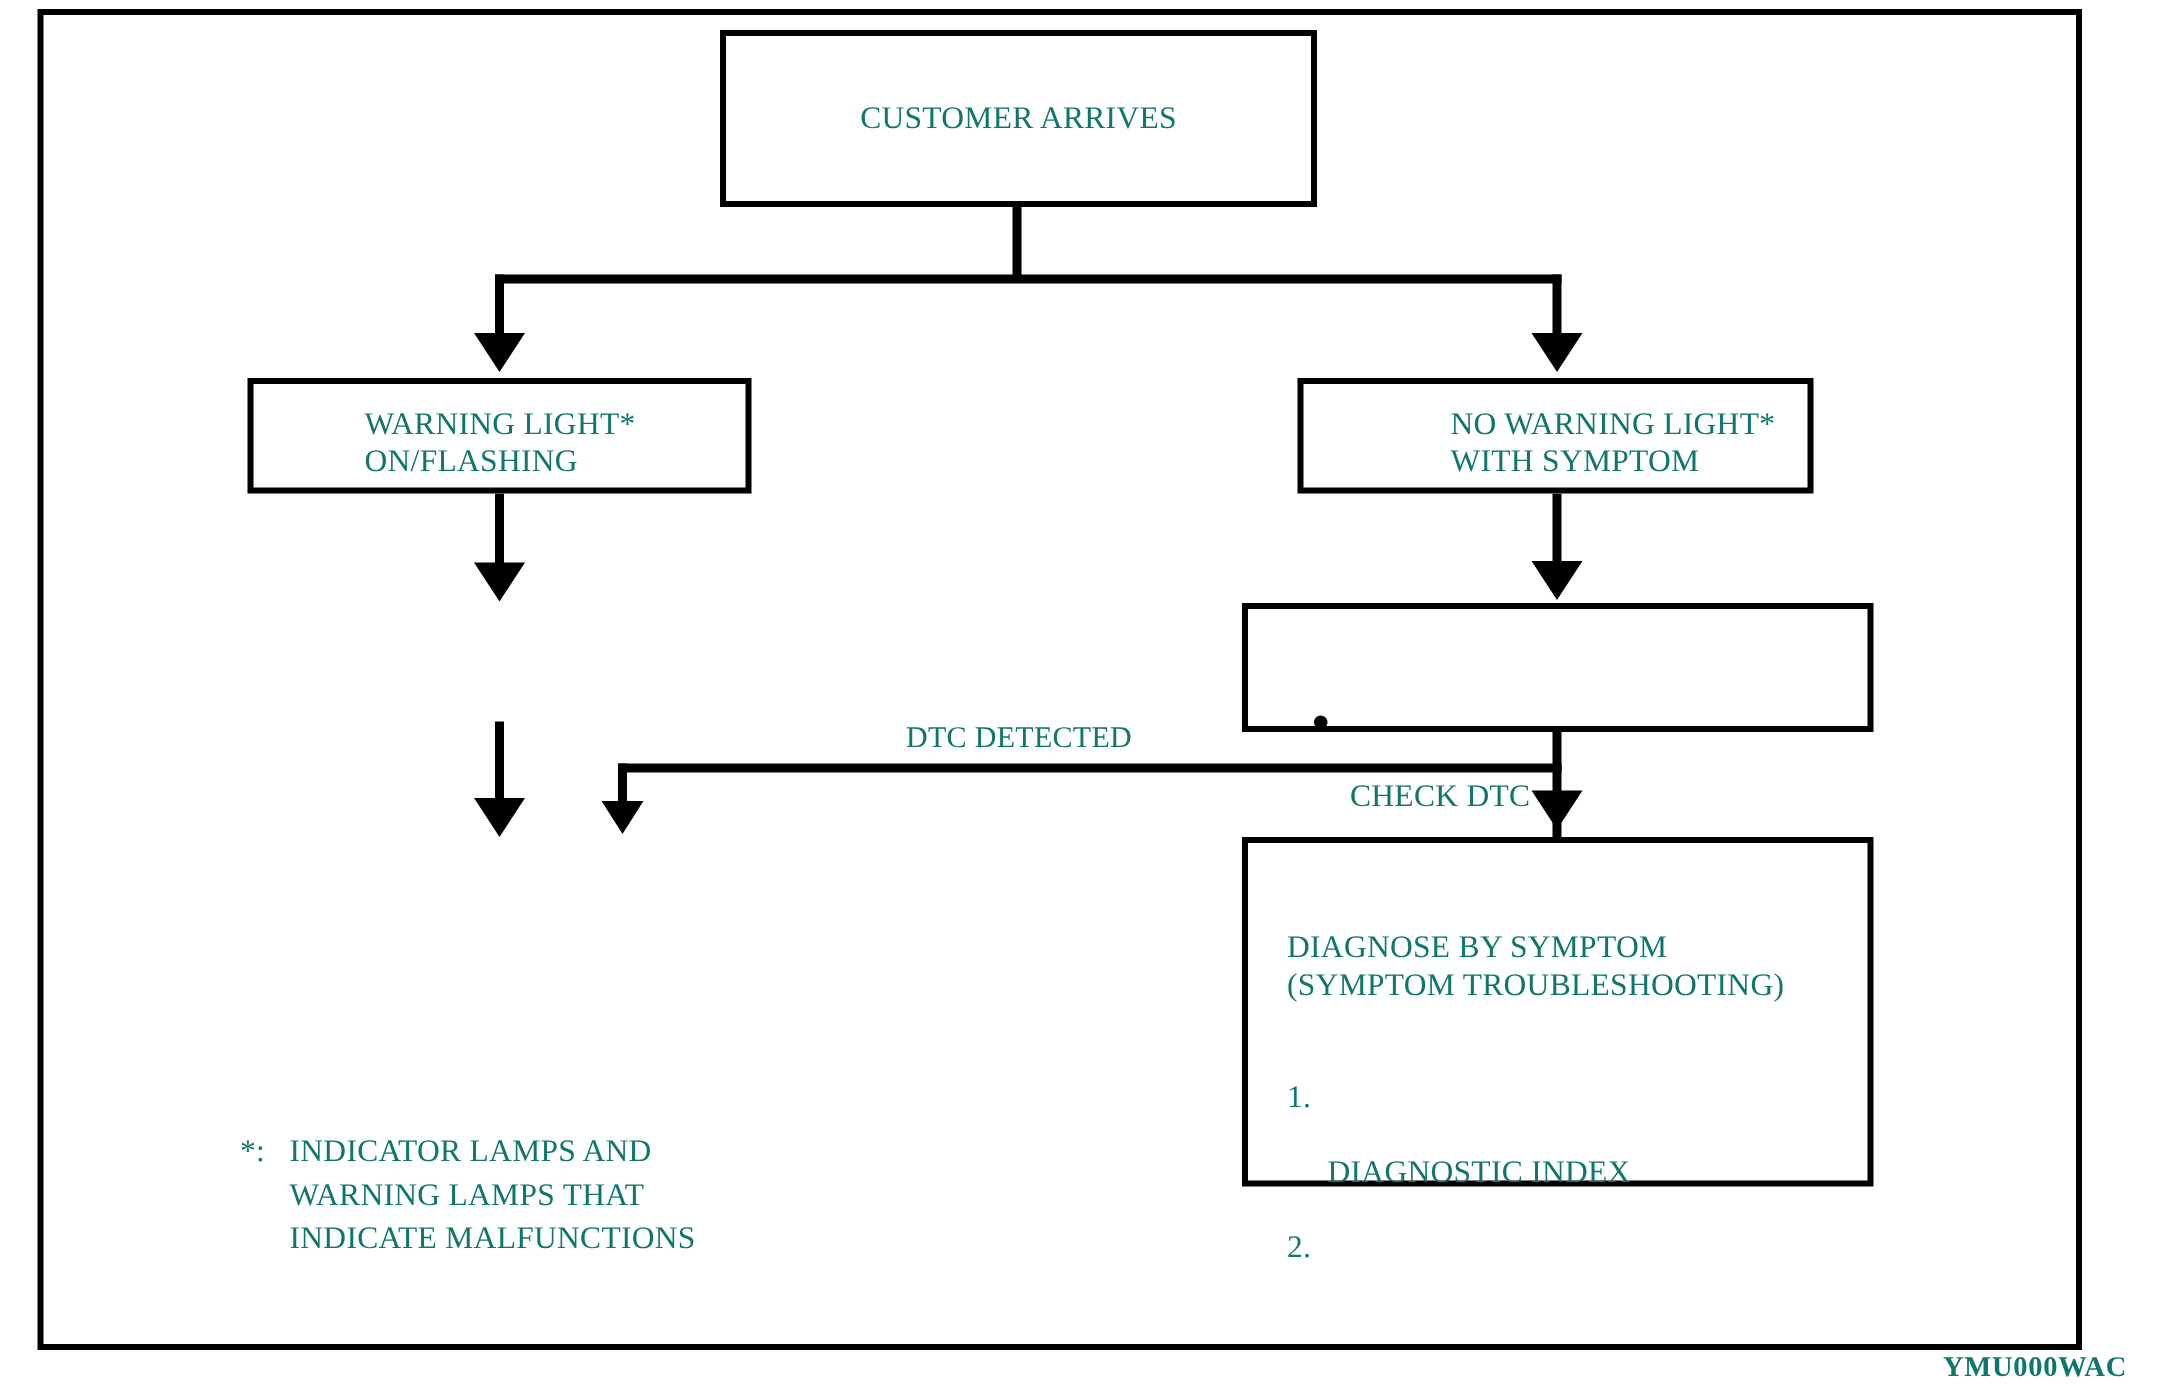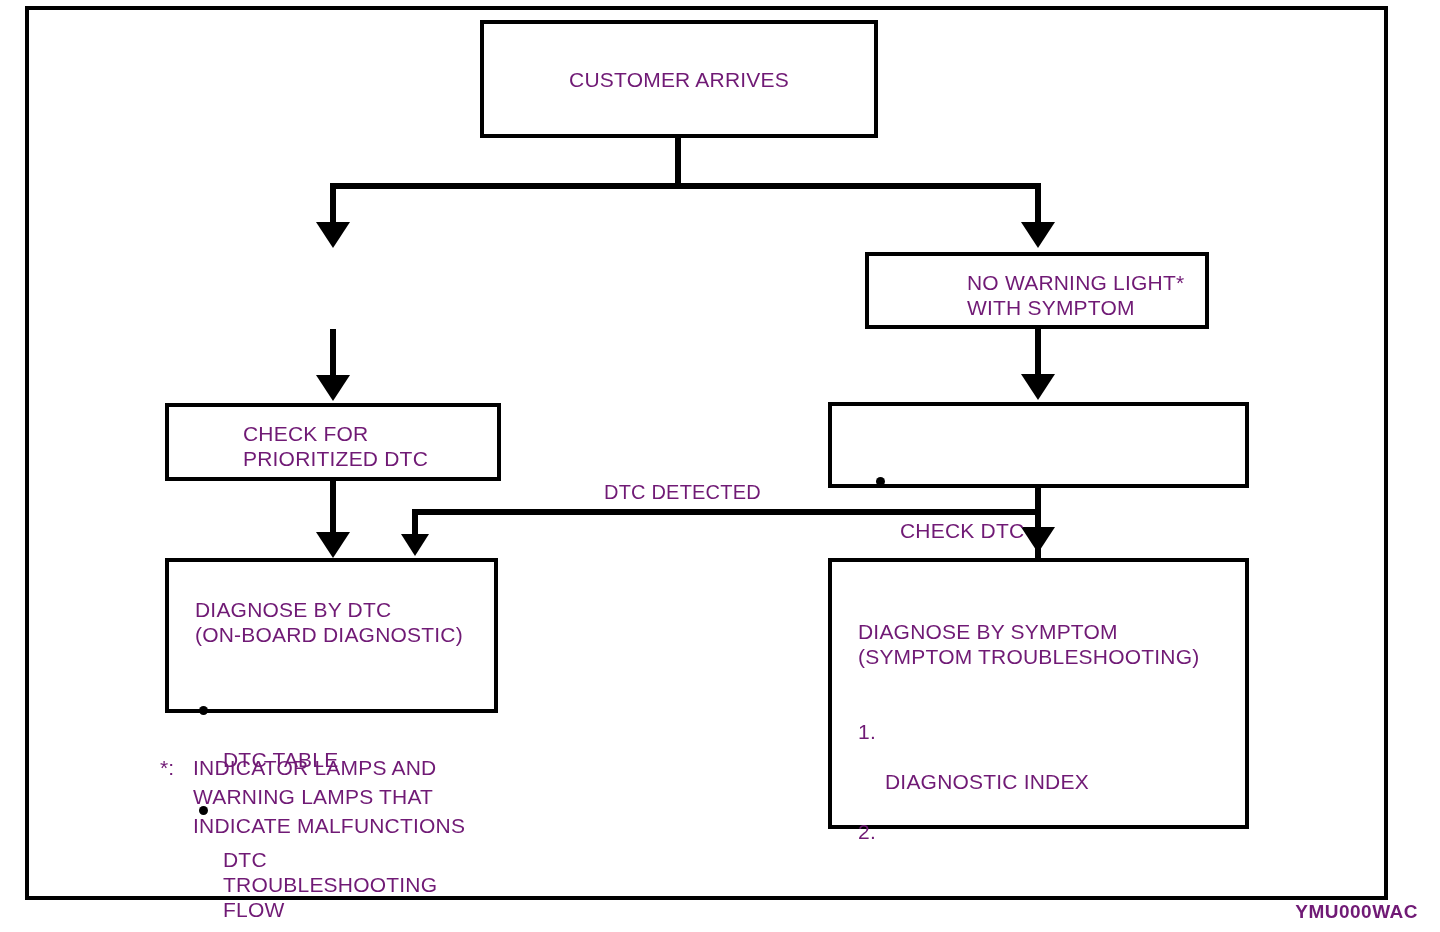--- a/index.html
+++ b/index.html
@@ -6,22 +6,22 @@
   html, body {
     margin: 0;
     padding: 0;
     background: #ffffff;
   }
   #page {
     position: relative;
     width: 1440px;
     height: 932px;
     background: #ffffff;
-    font-family: Liberation Sans, sans-serif;
-    color: #701a75;
+    font-family: Liberation Serif, serif;
+    color: #0f766e;
     overflow: hidden;
   }
   
   #outer-frame {
     position: absolute;
     left: 25px;
     top: 6px;
     width: 1363px;
     height: 894px;
     border: 4px solid #000;
@@ -55,21 +55,21 @@
     text-align: left;
   }
 
   
   #box-customer-arrives { left: 480px; top: 20px; width: 398px; height: 118px; }
   #box-warning-light    { left: 165px; top: 252px; width: 336px; height: 77px; }
   #box-no-warning-light { left: 865px; top: 252px; width: 344px; height: 77px; }
   #box-check-prioritized{ left: 165px; top: 403px; width: 336px; height: 78px; }
   #box-check-dtc        { left: 828px; top: 402px; width: 421px; height: 86px; }
   #box-diagnose-dtc     { left: 165px; top: 558px; width: 333px; height: 155px; }
-  #box-diagnose-symptom { left: 828px; top: 558px; width: 421px; height: 271px; }
+  #box-diagnose-symptom { left: 828px; top: 558px; width: 421px; height: 233px; }
 
   #box-warning-light .node-text,
   #box-no-warning-light .node-text { top: 14px; left: 74px; }
   #box-no-warning-light .node-text { left: 62px; margin-left: 36px; }
   #box-check-prioritized .node-text { top: 14px; left: 74px; }
   #box-check-dtc .node-text { top: 12px; left: 40px; }
   #box-diagnose-dtc .node-text { top: 10px; left: 26px; }
   #box-diagnose-symptom .node-text { top: 32px; left: 26px; }
 
   
@@ -180,36 +180,36 @@
     <div class="node-text">CUSTOMER ARRIVES</div>
   </div>
 
   <div class="vline" style="left:675px; top:137px; height:51px;"></div>
   <div class="hline" style="left:330px; top:183px; width:711px;"></div>
   <div class="vline" style="left:330px; top:183px; height:42px;"></div>
   <div class="vline" style="left:1035px; top:183px; height:42px;"></div>
   <div class="arrowhead" style="left:316px; top:222px;"></div>
   <div class="arrowhead" style="left:1021px; top:222px;"></div>
 
+  <div class="node topleft" id="box-warning-light">
+    <div class="node-text">WARNING LIGHT*
+ON/FLASHING</div>
+  </div>
 
   <div class="vline" style="left:330px; top:329px; height:50px;"></div>
   <div class="arrowhead" style="left:316px; top:375px;"></div>
 
   <div class="node topleft" id="box-no-warning-light">
     <div class="node-text">NO WARNING LIGHT*
 WITH SYMPTOM</div>
   </div>
 
   <div class="vline" style="left:1035px; top:329px; height:49px;"></div>
   <div class="arrowhead" style="left:1021px; top:374px;"></div>
 
-  <div class="node topleft" id="box-check-prioritized">
-    <div class="node-text">CHECK FOR
-PRIORITIZED DTC</div>
-  </div>
 
   <div class="vline" style="left:330px; top:481px; height:58px;"></div>
   <div class="arrowhead" style="left:316px; top:532px;"></div>
 
   <div class="node topleft" id="box-check-dtc">
     <div class="node-text">
       <ul class="blist">
         <li>
           <span class="bullet"></span>
           <span>CHECK DTC</span>
@@ -227,38 +227,20 @@
 
   <div class="hline" style="left:412px; top:509px; width:629px;"></div>
   <div class="vline" style="left:412px; top:509px; height:32px;"></div>
   <div class="arrowhead small" style="left:401px; top:534px;"></div>
 
   <div class="arrowhead" style="left:1021px; top:527px;"></div>
   <div class="vline" style="left:1035px; top:550px; height:10px;"></div>
 
   <div class="edge-label" style="left:600px; top:480px;text-align:right;">DTC DETECTED</div>
 
-  <div class="node topleft" id="box-diagnose-dtc">
-    <div class="node-text">
-      <div style="white-space:pre-line;">DIAGNOSE BY DTC
-(ON-BOARD DIAGNOSTIC)</div>
-      <ul class="blist">
-        <li>
-          <span class="bullet"></span>
-          <span>DTC TABLE</span>
-        </li>
-        <li>
-          <span class="bullet"></span>
-          <span>DTC
-TROUBLESHOOTING
-FLOW</span>
-        </li>
-      </ul>
-    </div>
-  </div>
 
   <div class="node topleft" id="box-diagnose-symptom">
     <div class="node-text">
       <div style="white-space:pre-line;">DIAGNOSE BY SYMPTOM
 (SYMPTOM TROUBLESHOOTING)</div>
       <ul class="nlist">
         <li>
           <span class="num">1.</span>
           <span>DIAGNOSTIC INDEX</span>
         </li>

